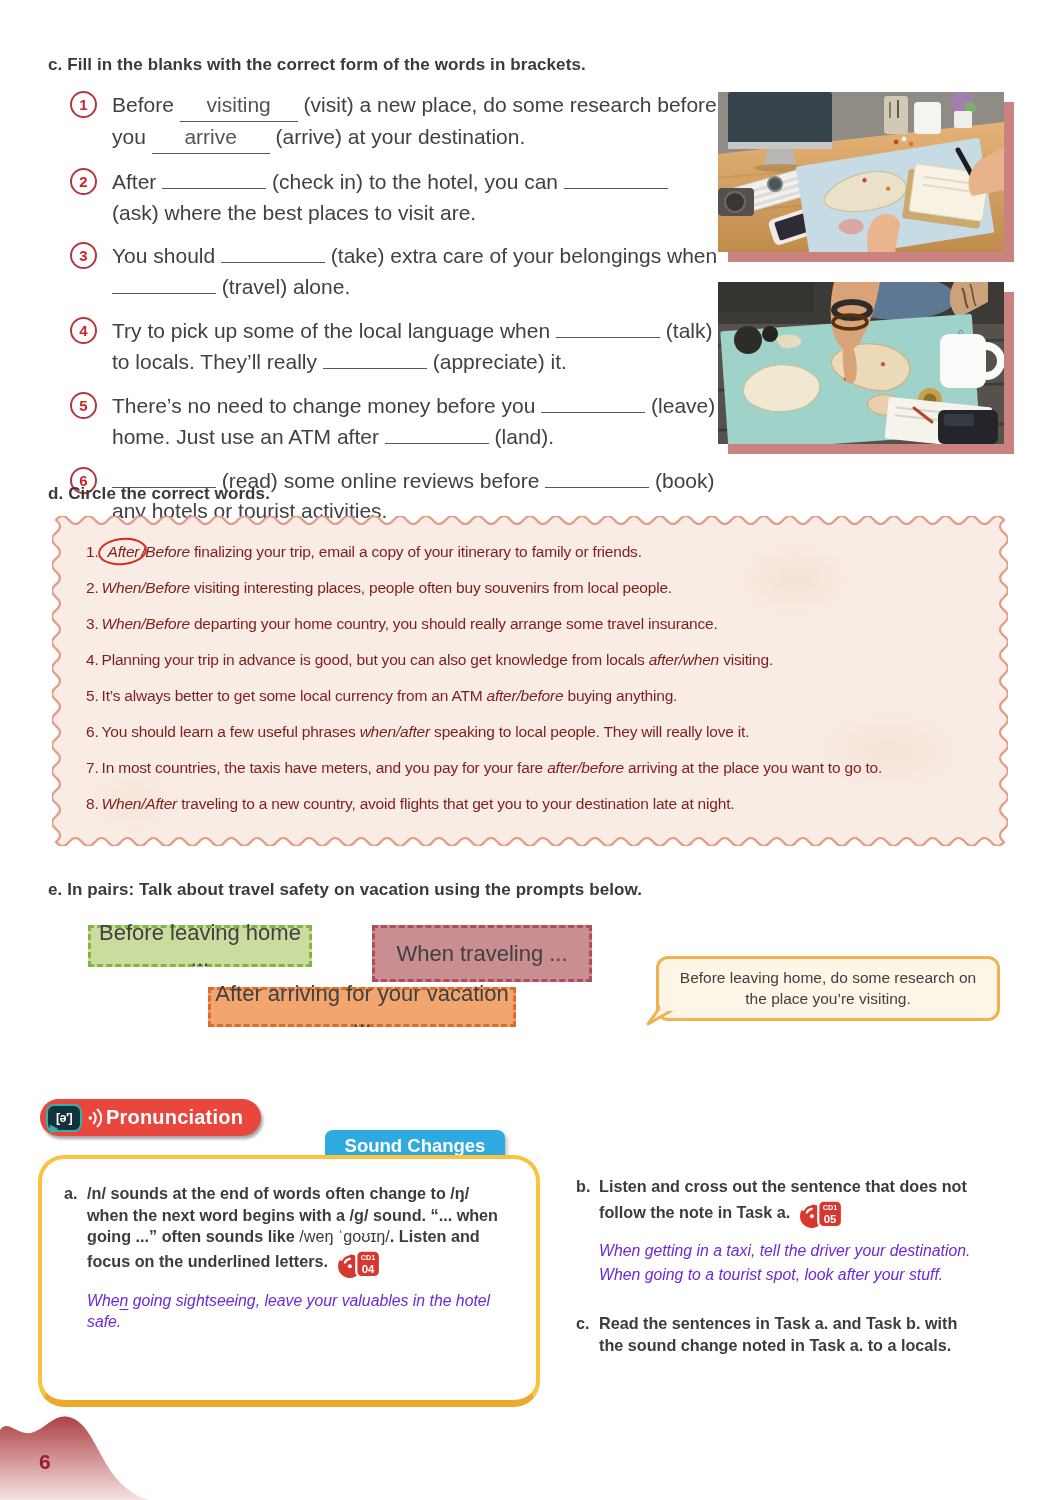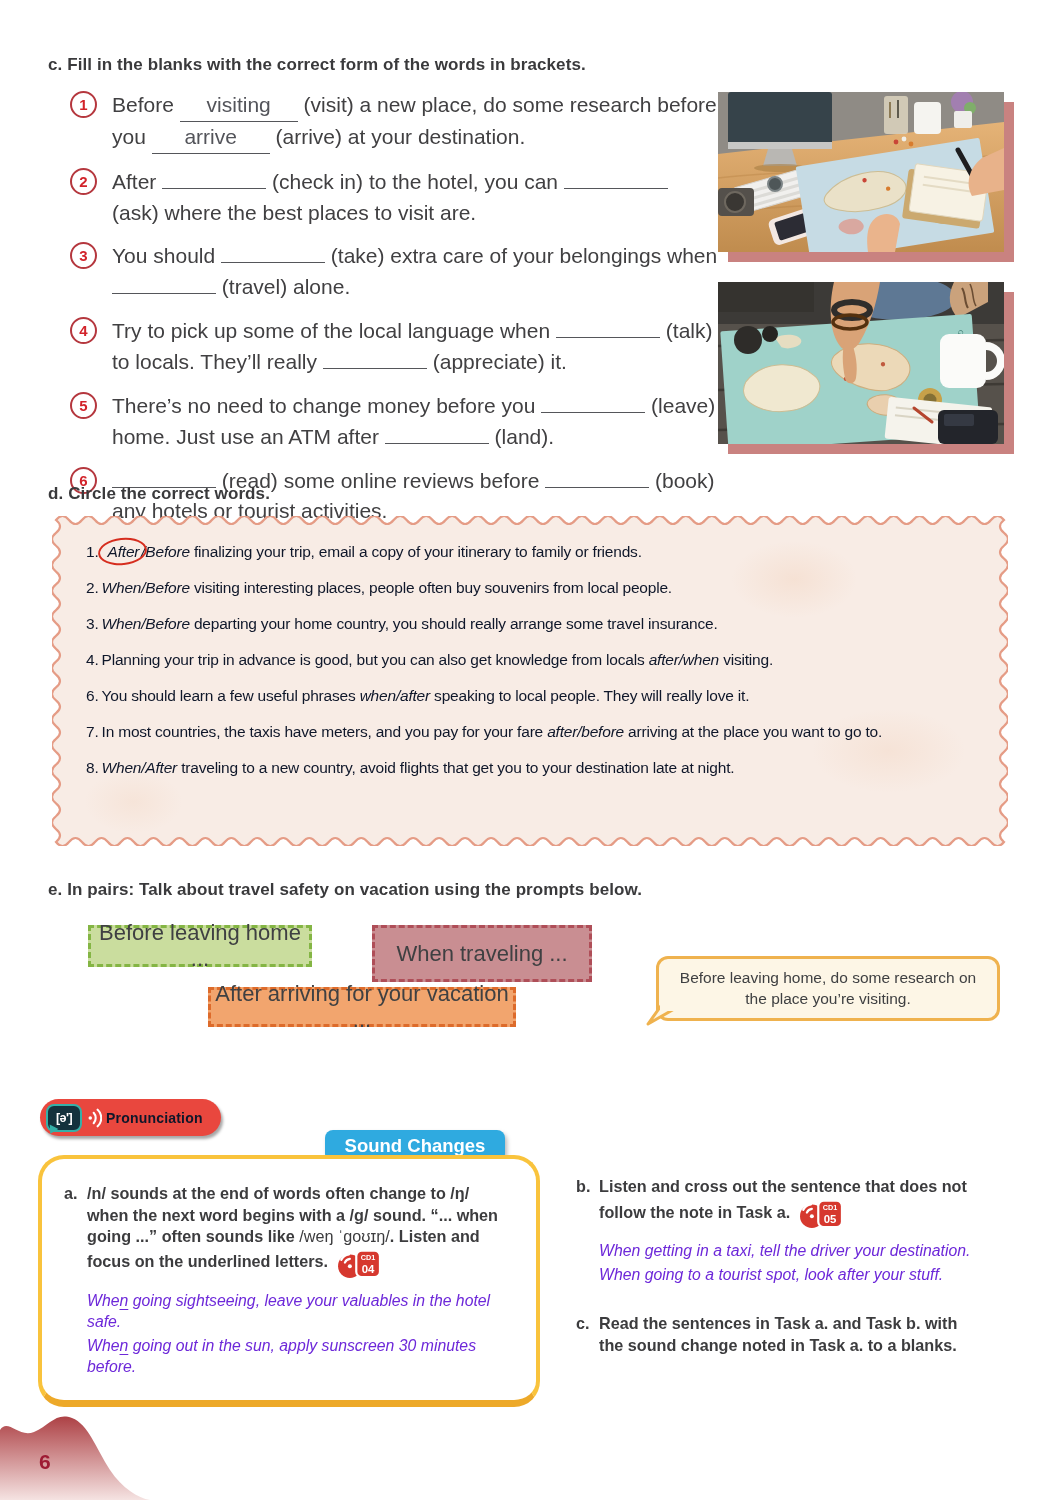--- a/index.html
+++ b/index.html
@@ -37,21 +37,21 @@
   .photo svg{display:block}
 
   
   #d-box{position:absolute;left:52px;top:516px;width:956px;height:330px}
   #d-box>svg{position:absolute;inset:0}
   #d-stains{position:absolute;inset:6px;pointer-events:none;
      background:radial-gradient(90px 55px at 78% 18%,rgba(230,160,110,.14),transparent 70%),
                 radial-gradient(110px 60px at 88% 72%,rgba(230,160,110,.12),transparent 70%),
                 radial-gradient(70px 45px at 8% 88%,rgba(230,160,110,.10),transparent 70%)}
   #d-items{position:absolute;left:34px;top:25px;right:12px;letter-spacing:-.2px}
-  .d-item{font-size:15.5px;line-height:1.45;margin-bottom:13.5px;color:#0f172a}
+  .d-item{font-size:15.5px;line-height:1.45;margin-bottom:13.5px;color:#7f1d1d}
   .d-num{margin-right:3px}
 
   
   .prompt{position:absolute;display:flex;align-items:center;justify-content:center;
           font-size:22px;color:#3f4042;text-align:center}
   #prompt-green{left:88px;top:925px;width:224px;height:42px;background:#cadd9e;border:3px dashed #84b544}
   #prompt-mauve{left:372px;top:925px;width:220px;height:57px;background:#c98e92;border:3px dashed #af4e58}
   #prompt-orange{left:208px;top:987px;width:308px;height:40px;background:#f2a56e;border:3px dashed #dd6b2b}
   #bubble{position:absolute;left:656px;top:956px;width:344px;min-height:58px;background:#fdf6e6;
           border:3px solid #efb24e;border-radius:12px;display:flex;align-items:center;justify-content:center;
@@ -60,21 +60,21 @@
 
   
   #pron-badge{position:absolute;left:40px;top:1099px;height:37px;display:inline-flex;align-items:center;
           background:#e9473e;border-radius:19px;padding:0 18px 0 6px;box-shadow:2px 3px 3px rgba(0,0,0,.35)}
   .pron-icon{width:36px;height:28px;background:#13323d;border:2.5px solid #35b0a8;border-radius:8px;
           color:#fff;font-size:12.5px;font-weight:bold;display:flex;align-items:center;justify-content:center;
           position:relative;letter-spacing:-.5px}
   .pron-icon::after{content:"";position:absolute;left:-2px;bottom:-9px;border:5px solid transparent;
           border-top:8px solid #35b0a8;transform:rotate(28deg)}
   .pron-waves{margin:0 4px 0 6px;display:flex;align-items:center}
-  .pron-label{color:#0f172a;font-weight:bold;font-size:14px;letter-spacing:.2px}
+  .pron-label{color:#ffffff;font-weight:bold;font-size:20px;letter-spacing:.2px}
 
   #sound-banner{position:absolute;left:325px;top:1130px;width:180px;height:32px;background:#2faae0;color:#fff;
           font-weight:bold;font-size:18.5px;display:flex;align-items:center;justify-content:center;
           border-radius:8px;filter:drop-shadow(2px 3px 2px rgba(0,0,0,.28))}
   #sound-banner::after{content:"";position:absolute;top:100%;left:50%;transform:translateX(-50%);
           border-left:46px solid transparent;border-right:46px solid transparent;border-top:17px solid #2faae0}
 
   #pron-box{position:absolute;left:38px;top:1155px;width:502px;height:252px;background:#fff;
           border:4px solid #f9c33c;border-bottom:7px solid #eda929;border-radius:26px;padding:24px 24px 0 22px}
   .task{position:relative;padding-left:23px;font-size:16.2px;line-height:1.33;color:#3c3c3e}
@@ -242,20 +242,23 @@
         <div class="d-item">
       <span class="d-num">2.</span><span><span class="sg-it">When/Before</span><span class="sg-text"> visiting interesting places, people often buy souvenirs from local people.</span></span>
     </div>
         <div class="d-item">
       <span class="d-num">3.</span><span><span class="sg-it">When/Before</span><span class="sg-text"> departing your home country, you should really arrange some travel insurance.</span></span>
     </div>
         <div class="d-item">
       <span class="d-num">4.</span><span><span class="sg-text">Planning your trip in advance is good, but you can also get knowledge from locals </span><span class="sg-it">after/when</span><span class="sg-text"> visiting.</span></span>
     </div>
         <div class="d-item">
+      <span class="d-num">5.</span><span><span class="sg-text">It’s always better to get some local currency from an ATM </span><span class="sg-it">after/before</span><span class="sg-text"> buying anything.</span></span>
+    </div>
+        <div class="d-item">
       <span class="d-num">6.</span><span><span class="sg-text">You should learn a few useful phrases </span><span class="sg-it">when/after</span><span class="sg-text"> speaking to local people. They will really love it.</span></span>
     </div>
         <div class="d-item">
       <span class="d-num">7.</span><span><span class="sg-text">In most countries, the taxis have meters, and you pay for your fare </span><span class="sg-it">after/before</span><span class="sg-text"> arriving at the place you want to go to.</span></span>
     </div>
         <div class="d-item">
       <span class="d-num">8.</span><span><span class="sg-it">When/After</span><span class="sg-text"> traveling to a new country, avoid flights that get you to your destination late at night.</span></span>
     </div>
       </div>
   </div>
@@ -301,21 +304,20 @@
               <circle cx="15" cy="20" r="13" fill="#d6382e"></circle>
               <path d="M5.5 13 A12 12 0 0 1 14 7" stroke="#fff" stroke-width="2.4" fill="none" stroke-linecap="round"></path>
               <path d="M9.5 16 A7 7 0 0 1 15 12" stroke="#fff" stroke-width="2.4" fill="none" stroke-linecap="round"></path>
               <circle cx="15" cy="20" r="2.2" fill="#fff"></circle>
               <rect x="22" y="3" width="26" height="29" rx="6" fill="#d6382e" stroke="#fff" stroke-width="2.4"></rect>
               <text x="35" y="13.5" font-size="8" font-weight="bold" fill="#fff" text-anchor="middle">CD1</text>
               <text x="35" y="27" font-size="12.5" font-weight="bold" fill="#fff" text-anchor="middle">04</text>
             </svg></span></span>
       <div class="examples">
           <div class="example-line"><span class="sg-text">Whe</span><span class="sg-u">n</span><span class="sg-text"> going sightseeing, leave your valuables in the hotel safe.</span></div>
-          <div class="example-line"><span class="sg-text">Whe</span><span class="sg-u">n</span><span class="sg-text"> going out in the sun, apply sunscreen 30 minutes before.</span></div>
         </div>
     </div>
   </div>
 
   <div class="task" id="task-b">
     <span class="task-label">b.</span>
     <span class="task-head"><span class="sg-b">Listen and cross out the sentence that does not follow the note in </span><span class="sg-bi">Task a</span><span class="sg-b">. </span><span class="cdicon"><svg viewBox="0 0 50 34" width="46" height="31">
             <circle cx="15" cy="20" r="13" fill="#d6382e"></circle>
             <path d="M5.5 13 A12 12 0 0 1 14 7" stroke="#fff" stroke-width="2.4" fill="none" stroke-linecap="round"></path>
             <path d="M9.5 16 A7 7 0 0 1 15 12" stroke="#fff" stroke-width="2.4" fill="none" stroke-linecap="round"></path>
@@ -325,21 +327,21 @@
             <text x="35" y="27" font-size="12.5" font-weight="bold" fill="#fff" text-anchor="middle">05</text>
           </svg></span></span>
     <div class="examples">
         <div class="example-line"><span class="sg-text">When getting in a taxi, tell the driver your destination.</span></div>
         <div class="example-line"><span class="sg-text">When going to a tourist spot, look after your stuff.</span></div>
       </div>
   </div>
 
   <div class="task" id="task-c">
     <span class="task-label">c.</span>
-    <span class="task-head"><span class="sg-b">Read the sentences in </span><span class="sg-bi">Task a</span><span class="sg-b">. and </span><span class="sg-bi">Task b</span><span class="sg-b">. with the sound change noted in </span><span class="sg-bi">Task a</span><span class="sg-b">. to a blanks.</span></span>
+    <span class="task-head"><span class="sg-b">Read the sentences in </span><span class="sg-bi">Task a</span><span class="sg-b">. and </span><span class="sg-bi">Task b</span><span class="sg-b">. with the sound change noted in </span><span class="sg-bi">Task a</span><span class="sg-b">. to a locals.</span></span>
   </div>
 
   <svg id="page-curl" viewBox="0 0 300 102">
     <defs>
       <linearGradient id="pg" x1="0" y1="0" x2="0" y2="1">
         <stop offset="0" stop-color="#ad4145"></stop>
           <stop offset="1" stop-color="#f5e3e2"></stop>
       </linearGradient>
     </defs>
     <path d="M0 32 C8 20 18 40 34 34 C50 27 56 14 72 20 C88 26 96 50 110 72 C122 90 138 100 150 102 L0 102 Z" fill="url(#pg)"></path>

